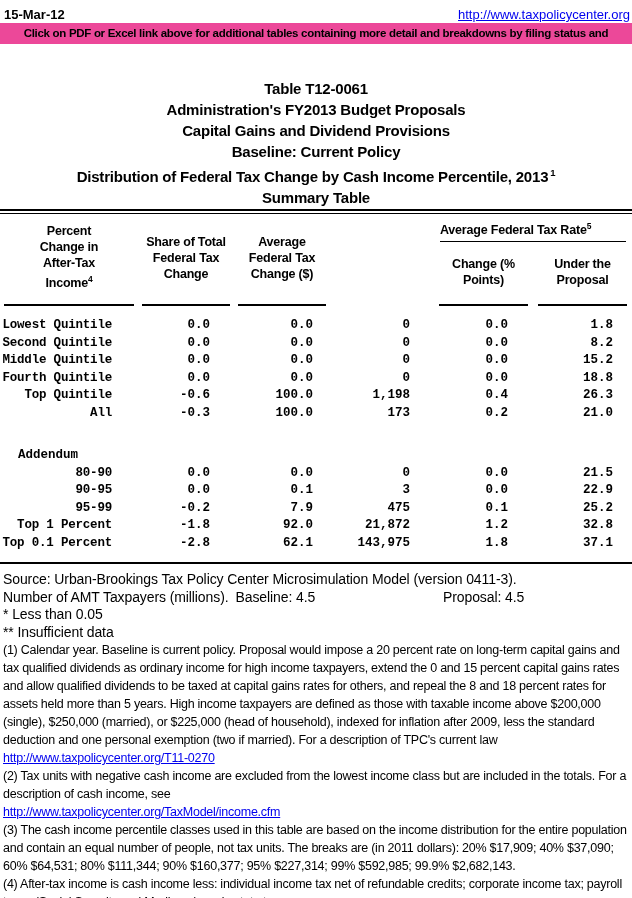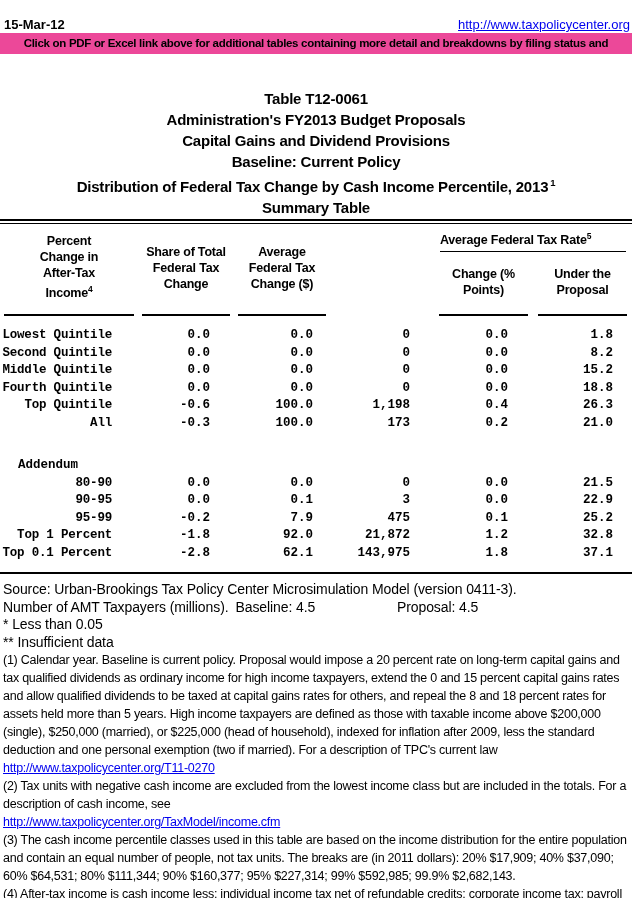--- a/index.html
+++ b/index.html
@@ -9,21 +9,21 @@
     font-family: "Liberation Sans", "DejaVu Sans", sans-serif;
     color: #000;
   }
 
   
   .topbar {
     display: flex;
     justify-content: space-between;
     align-items: flex-end;
     padding: 2px 2px 1px 4px;
-    height: 33px;
+    height: 23px;
   }
   .date { font-size: 13px; font-weight: bold; }
   .toplink {
     font-size: 13px;
     color: #0000EE;
     text-decoration: underline;
     cursor: pointer;
   }
 
   
@@ -112,21 +112,21 @@
 
   
   .footer { margin-top: 7px; padding: 0 2px 6px 3px; }
   .fline {
     font-size: 14px;
     line-height: 17.5px;
     letter-spacing: -0.1px;
   }
   .amt { position: relative; }
   .amt-baseline { margin-left: 7px; }
-  .amt-proposal { position: absolute; left: 394px; top: 0; }
+  .amt-proposal { position: absolute; left: 440px; top: 0; }
   .fpara {
     font-size: 12.5px;
     line-height: 18px;
     letter-spacing: -0.25px;
   }
   .flink {
     display: block;
     font-size: 12.5px;
     line-height: 18px;
     letter-spacing: -0.25px;

